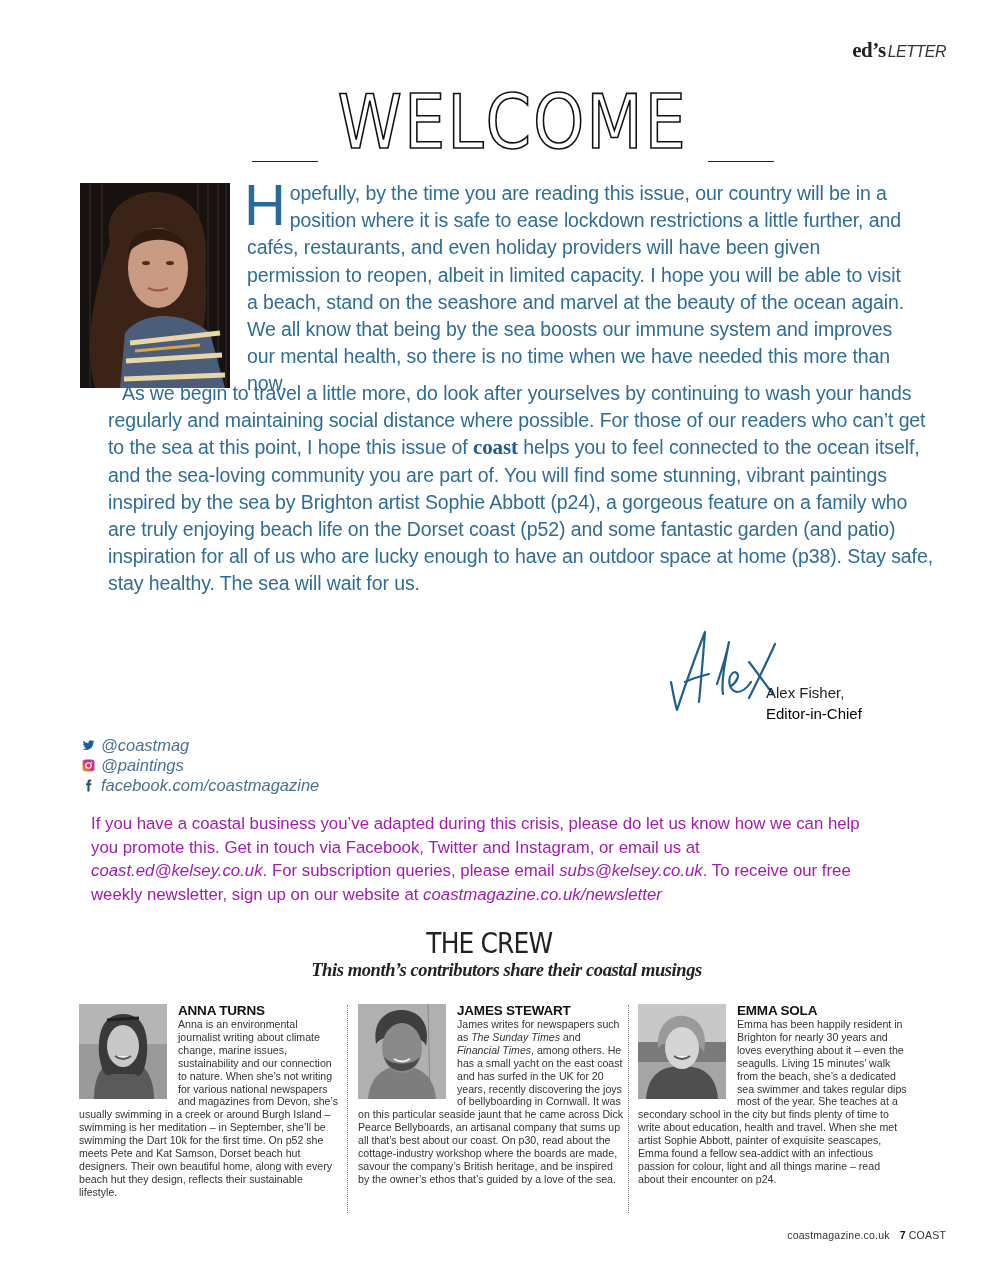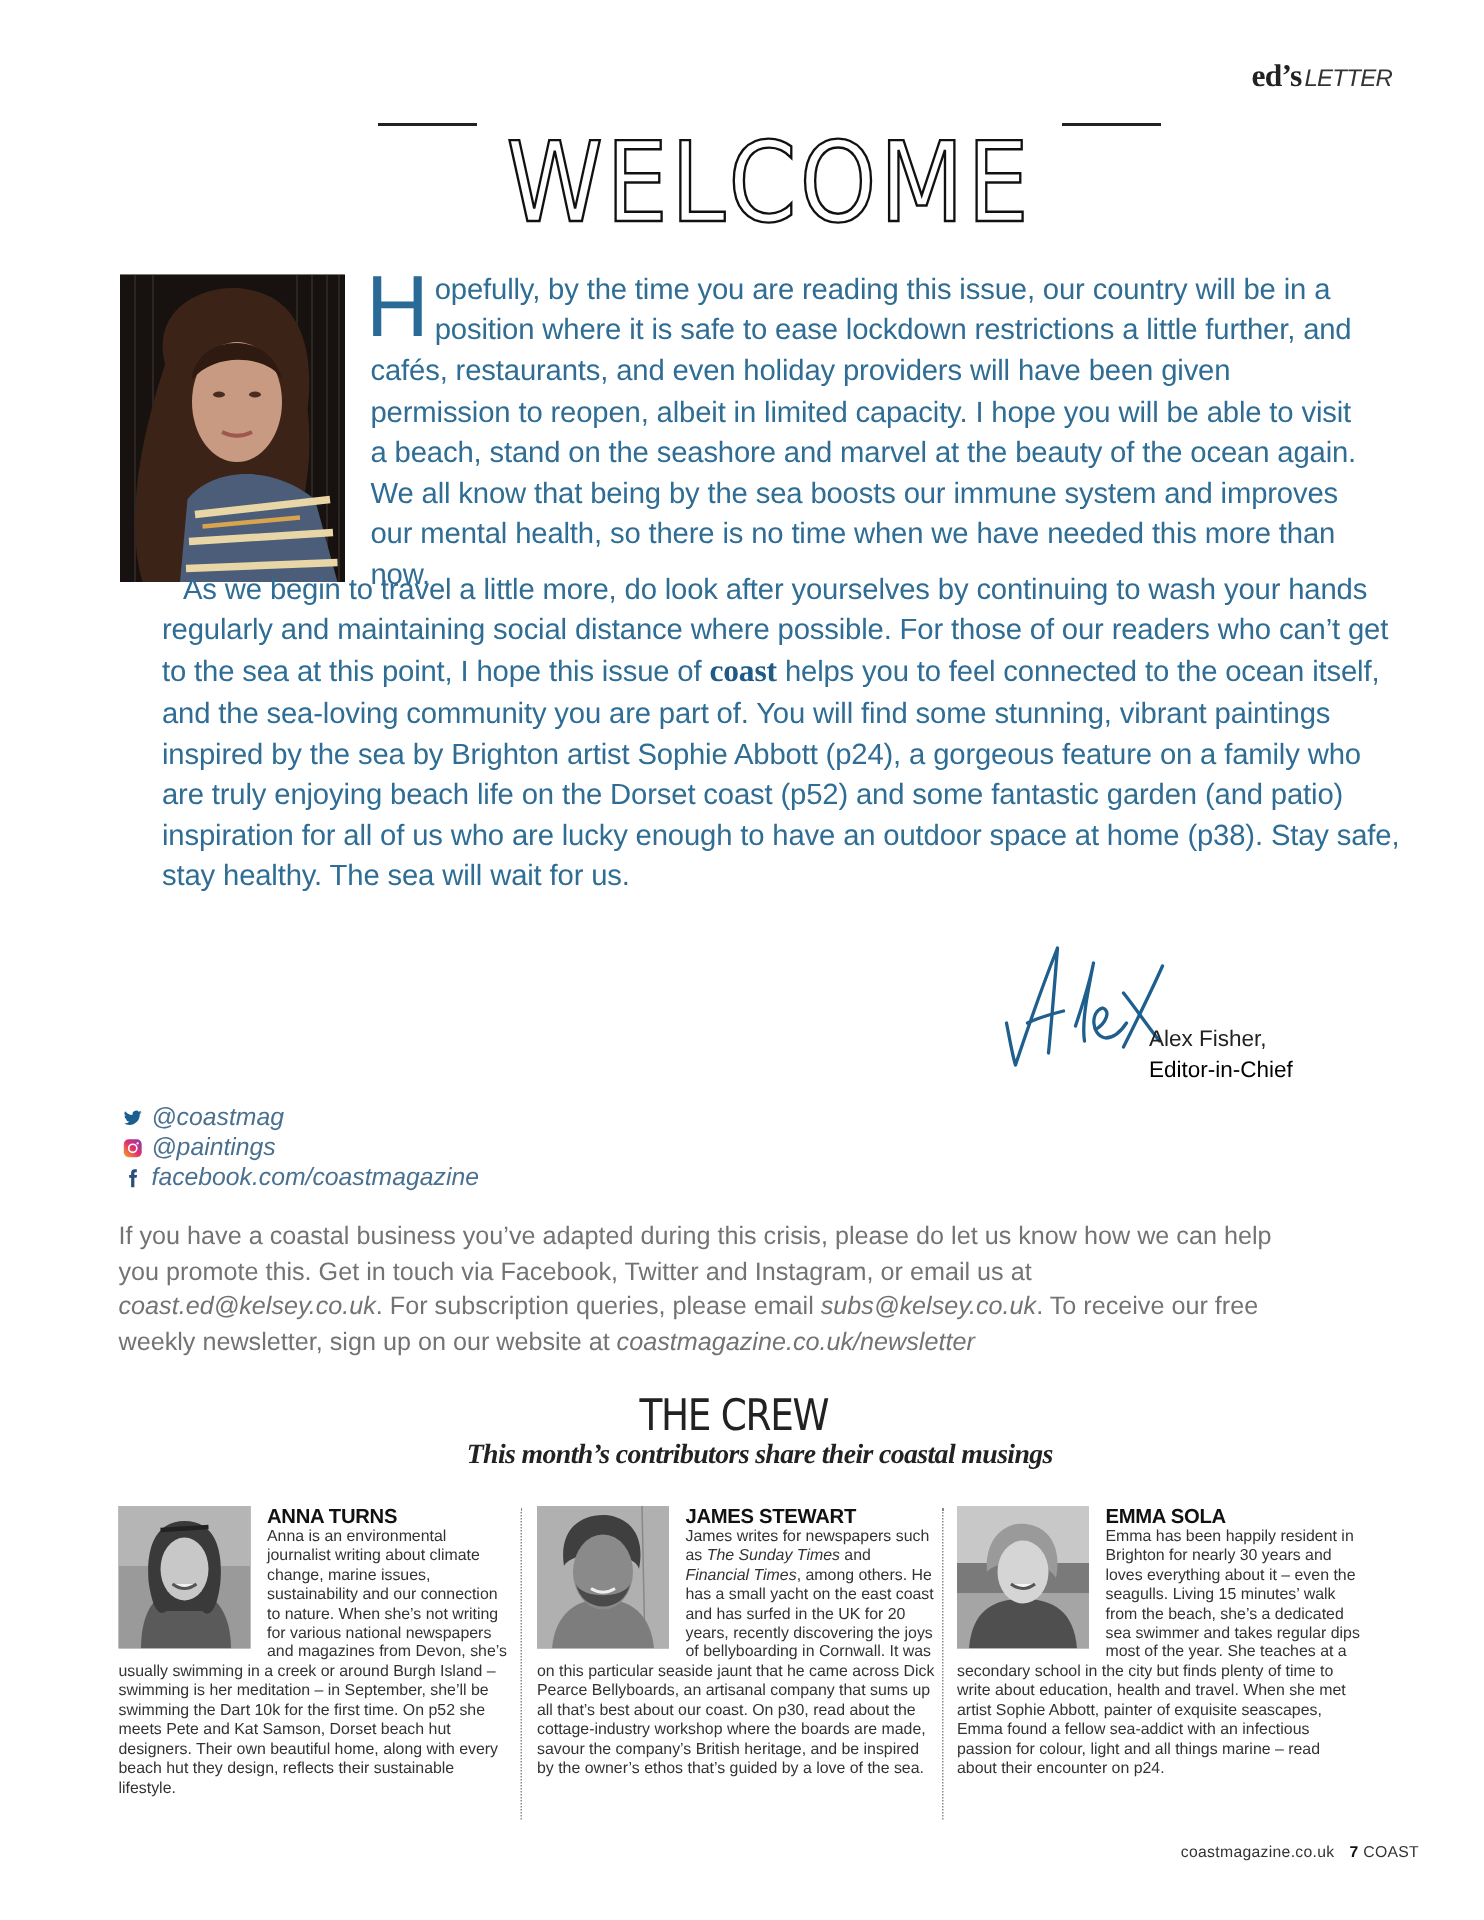--- a/index.html
+++ b/index.html
@@ -1,23 +1,23 @@
 <!DOCTYPE html>
 <html><head>
   <meta charset="utf-8">
   <style>
     * { margin: 0; padding: 0; box-sizing: border-box; }
     html, body { width: 989px; height: 1280px; background: #ffffff; overflow: hidden; }
     body { position: relative; font-family: "Liberation Sans", sans-serif; color: #222; }
 
-    .section-tag { position: absolute; top: 38px; right: 61px; font-size: 19px; color: #222; white-space: nowrap; }
+    .section-tag { position: absolute; top: 38px; right: 43px; font-size: 19px; color: #222; white-space: nowrap; }
     .section-tag .eds { font-family: "Liberation Serif", serif; font-weight: bold; font-size: 21px; letter-spacing: -0.5px; }
     .section-tag .letter { font-family: "Liberation Sans", sans-serif; font-style: italic; font-size: 16px; color: #333; margin-left: 2px; letter-spacing: -0.5px; }
 
-    .welcome-row { position: absolute; top: 82px; left: 0; width: 989px; height: 80px; display: flex; align-items: flex-start; justify-content: center; padding-left: 37px; }
+    .welcome-row { position: absolute; top: 82px; left: 0; width: 989px; height: 80px; display: flex; align-items: flex-end; justify-content: center; padding-left: 37px; }
     .rule-short { width: 66px; height: 1.5px; background: #222; }
     .welcome-title { font-family: "DejaVu Sans", sans-serif; font-weight: 200; font-size: 74px; color: #111; letter-spacing: 2px; margin: 0 16px; line-height: 80px; transform: scaleX(0.98); font-stretch: condensed; -webkit-text-stroke: 0; }
     .welcome-title { font-weight: normal; color: transparent; -webkit-text-stroke: 1.6px #111; }
 
     .editor-photo { position: absolute; left: 80px; top: 183px; width: 150px; height: 205px; overflow: hidden; background: #1a1512; }
 
     .intro { position: absolute; left: 247px; top: 180px; width: 660px; font-size: 19.5px; line-height: 27.2px; color: #2f6d94; letter-spacing: -0.1px; }
     .dropcap { float: left; font-size: 58px; line-height: 46px; color: #2a6a97; margin: 2px 4px 0 -3px; font-weight: normal; font-family: "Liberation Sans", sans-serif; }
 
     .body2 { position: absolute; left: 79px; top: 380px; width: 830px; font-size: 19.5px; line-height: 27.2px; color: #2f6d94; letter-spacing: -0.1px; margin-left: 29px; }
@@ -25,21 +25,21 @@
     .brand { font-family: "Liberation Serif", serif; font-weight: bold; color: #205a86; font-size: 21px; }
 
     .signature { position: absolute; left: 665px; top: 622px; width: 120px; height: 95px; }
     .sig-name { position: absolute; left: 766px; top: 682px; font-size: 15px; color: #222; line-height: 21px; }
     .sig-role { position: absolute; left: 766px; top: 703px; font-size: 15px; font-weight: normal; color: #000000; line-height: 21px; }
 
     .social { position: absolute; left: 82px; top: 735px; font-size: 16.5px; color: #4a7090; line-height: 20px; font-style: italic; }
     .social-row { display: flex; align-items: center; height: 20px; }
     .social-icon { width: 13px; height: 13px; margin-right: 6px; display: inline-block; flex-shrink: 0; }
 
-    .contact { position: absolute; left: 79px; top: 812px; width: 780px; font-size: 16.8px; line-height: 23.5px; color: #737373; }
+    .contact { position: absolute; left: 91px; top: 812px; width: 780px; font-size: 16.8px; line-height: 23.5px; color: #a21caf; }
     .contact em { font-style: italic; }
 
     .crew-header { position: absolute; top: 925px; left: 80px; width: 818px; height: 36px; display: flex; align-items: center; flex-direction: column; }
     .crew-rule { flex: 1; height: 2px; background: #222; }
     .crew-title { font-family: "DejaVu Sans", sans-serif; font-size: 29px; color: #222; margin: 0 8px; letter-spacing: -1px; font-weight: normal; line-height: 36px; transform: scaleX(0.86); }
     .crew-sub { position: absolute; top: 960px; left: 0; width: 989px; text-align: center; font-family: "Liberation Serif", serif; font-style: italic; font-weight: bold; font-size: 18.5px; color: #222; letter-spacing: -0.4px; padding-left: 24px; }
 
     .crew-col { position: absolute; top: 1004px; width: 270px; font-size: 10.6px; line-height: 12.9px; color: #333; }
     .crew-col .photo { float: left; width: 88px; height: 95px; margin: 0 11px 4px 0; background: #8a8a8a; overflow: hidden; }
     .crew-name { font-size: 13.5px; font-weight: bold; color: #111; line-height: 14px; display: block; margin-bottom: 0px; letter-spacing: -0.2px; }

